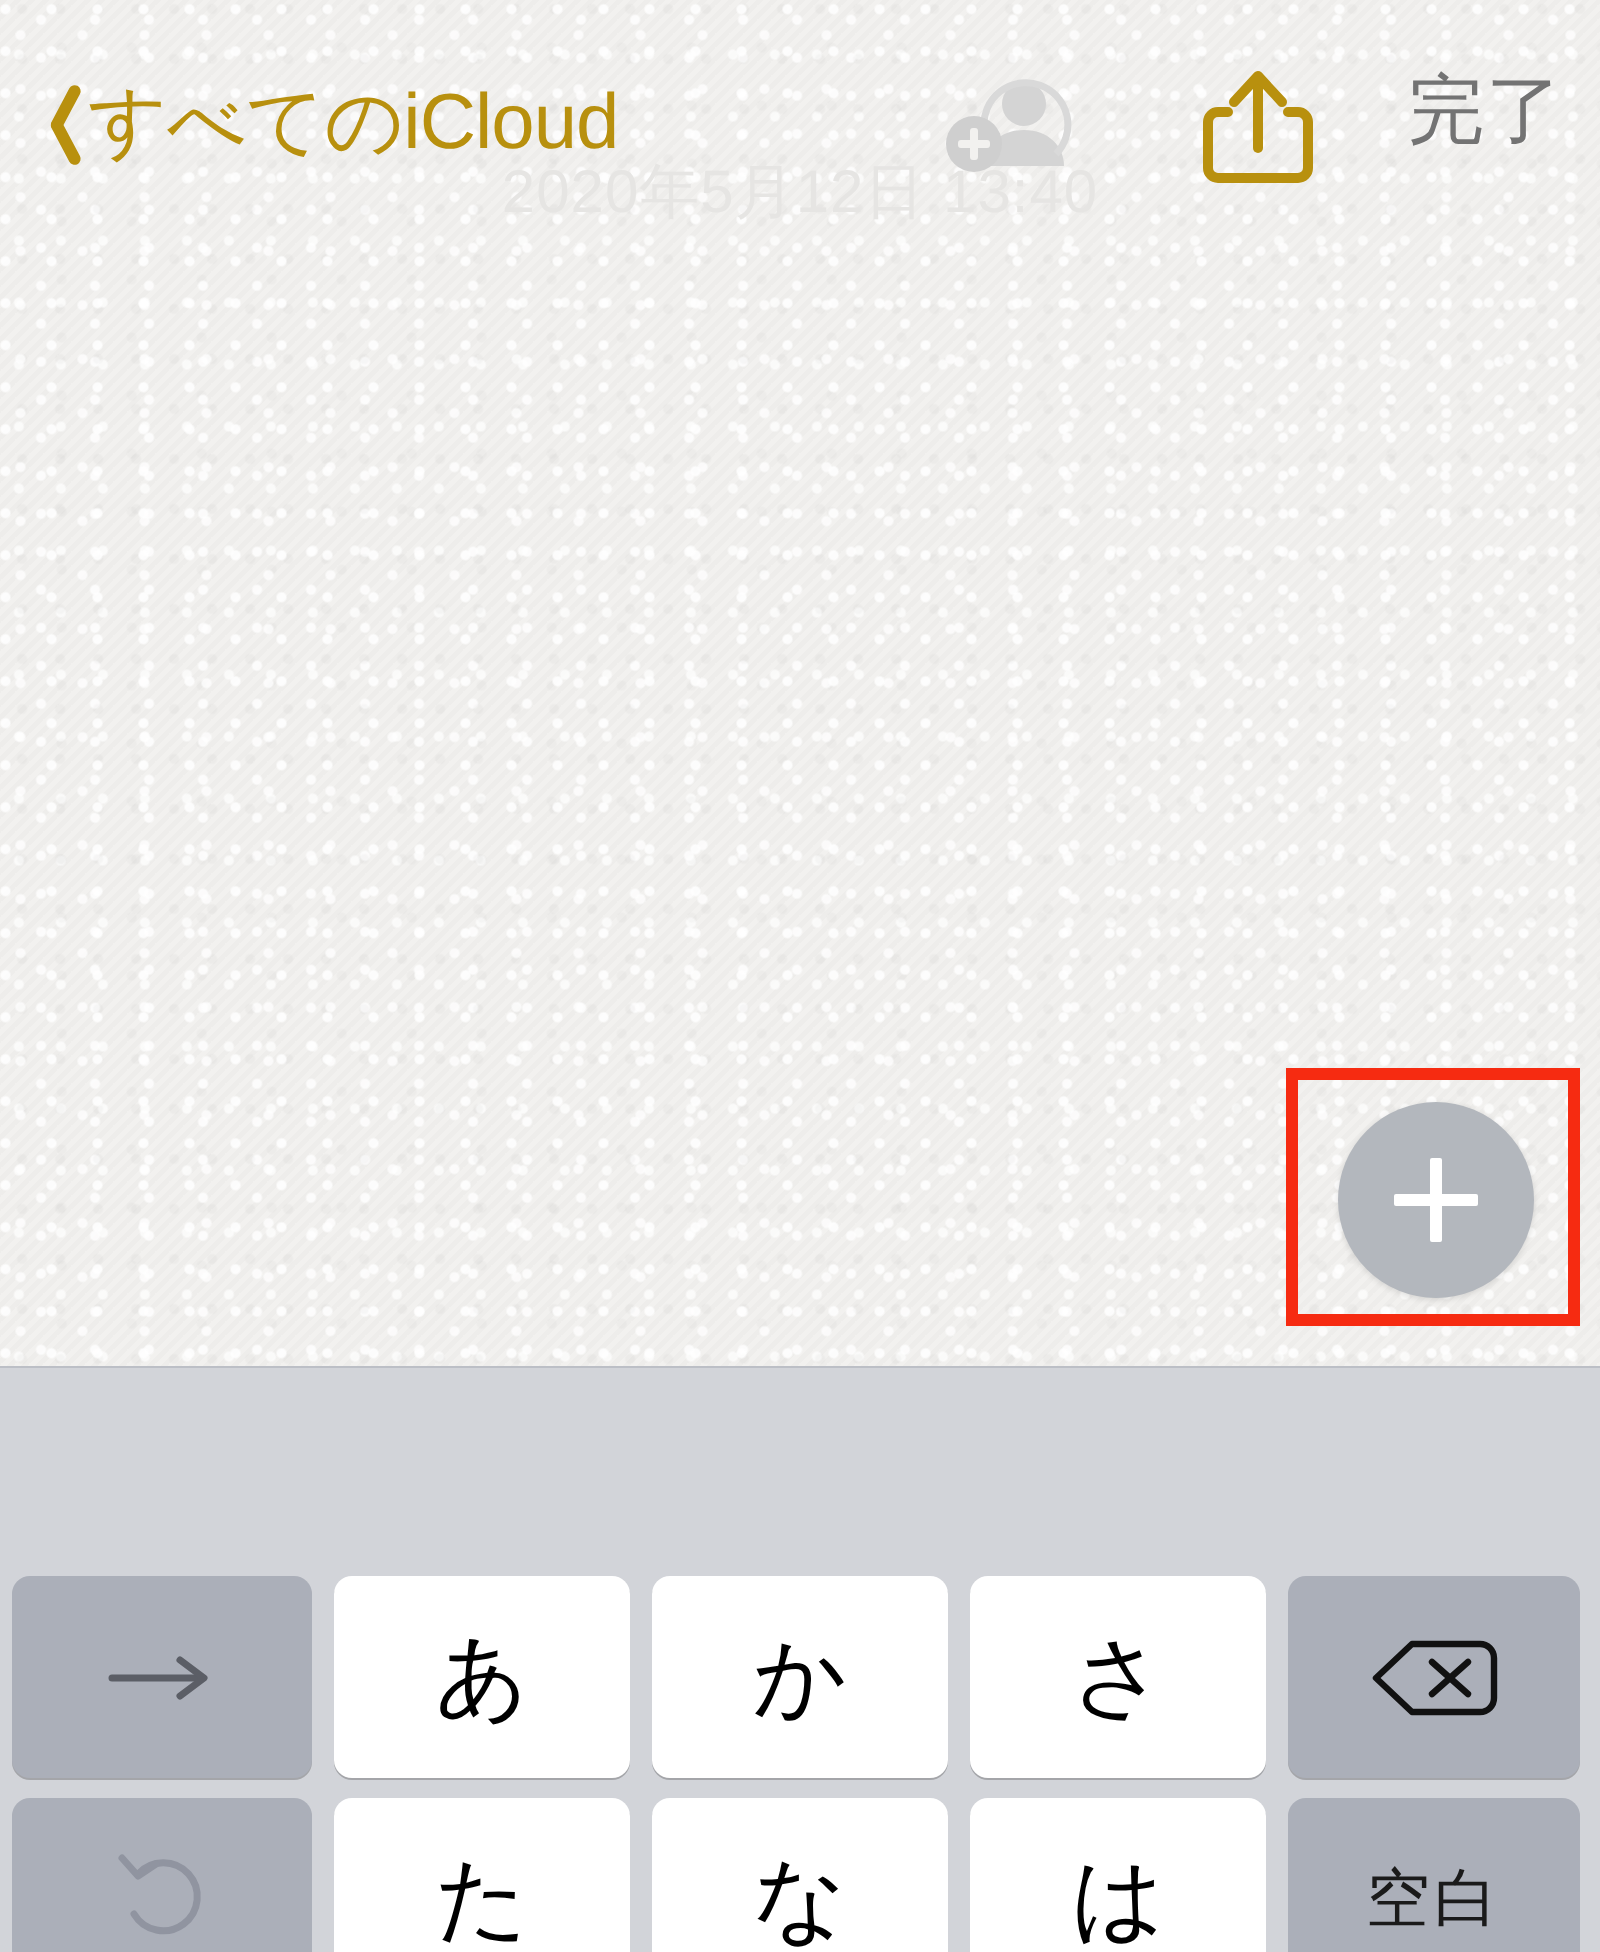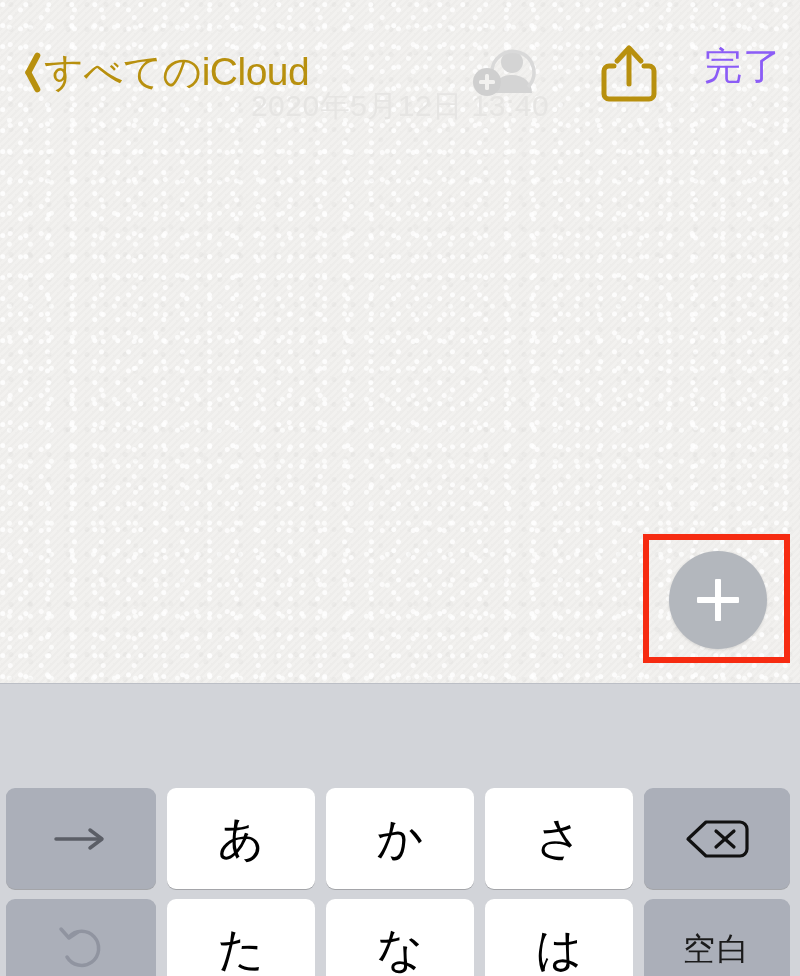--- a/index.html
+++ b/index.html
@@ -32,21 +32,21 @@
       radial-gradient(circle at 76% 52%, rgba(255,255,255,.8) 0 2px, rgba(0,0,0,0) 3px),
       radial-gradient(circle at 88% 82%, rgba(0,0,0,.02) 0 2px, rgba(0,0,0,0) 3px),
       radial-gradient(circle at 45% 88%, rgba(255,255,255,.7) 0 2px, rgba(0,0,0,0) 3px),
       linear-gradient(135deg, rgba(0,0,0,.014) 25%, rgba(0,0,0,0) 25%, rgba(0,0,0,0) 50%, rgba(0,0,0,.014) 50%, rgba(0,0,0,.014) 75%, rgba(0,0,0,0) 75%);
     background-size: 23px 21px, 31px 27px, 19px 25px, 27px 19px, 35px 29px, 21px 31px, 7px 7px;
   }
 
   
   .navbar {
     position: absolute;
-    left: 0; top: 10px;
+    left: 0; top: 0;
     width: 800px;
     height: 110px;
   }
   .nav-back {
     position: absolute;
     left: 14px;
     top: 30px;
     display: flex;
     align-items: center;
     height: 62px;
@@ -103,21 +103,21 @@
     top: 32px;
     width: 58px;
     height: 62px;
     cursor: pointer;
   }
   .nav-done {
     position: absolute;
     right: 18px;
     top: 34px;
     font-size: 38px;
-    color: #8b5cf6;
+    color: #737373;
     letter-spacing: 1px;
     cursor: pointer;
     line-height: 1.2;
   }
 
   
   .fab {
     position: absolute;
     left: 669px;
     top: 551px;

